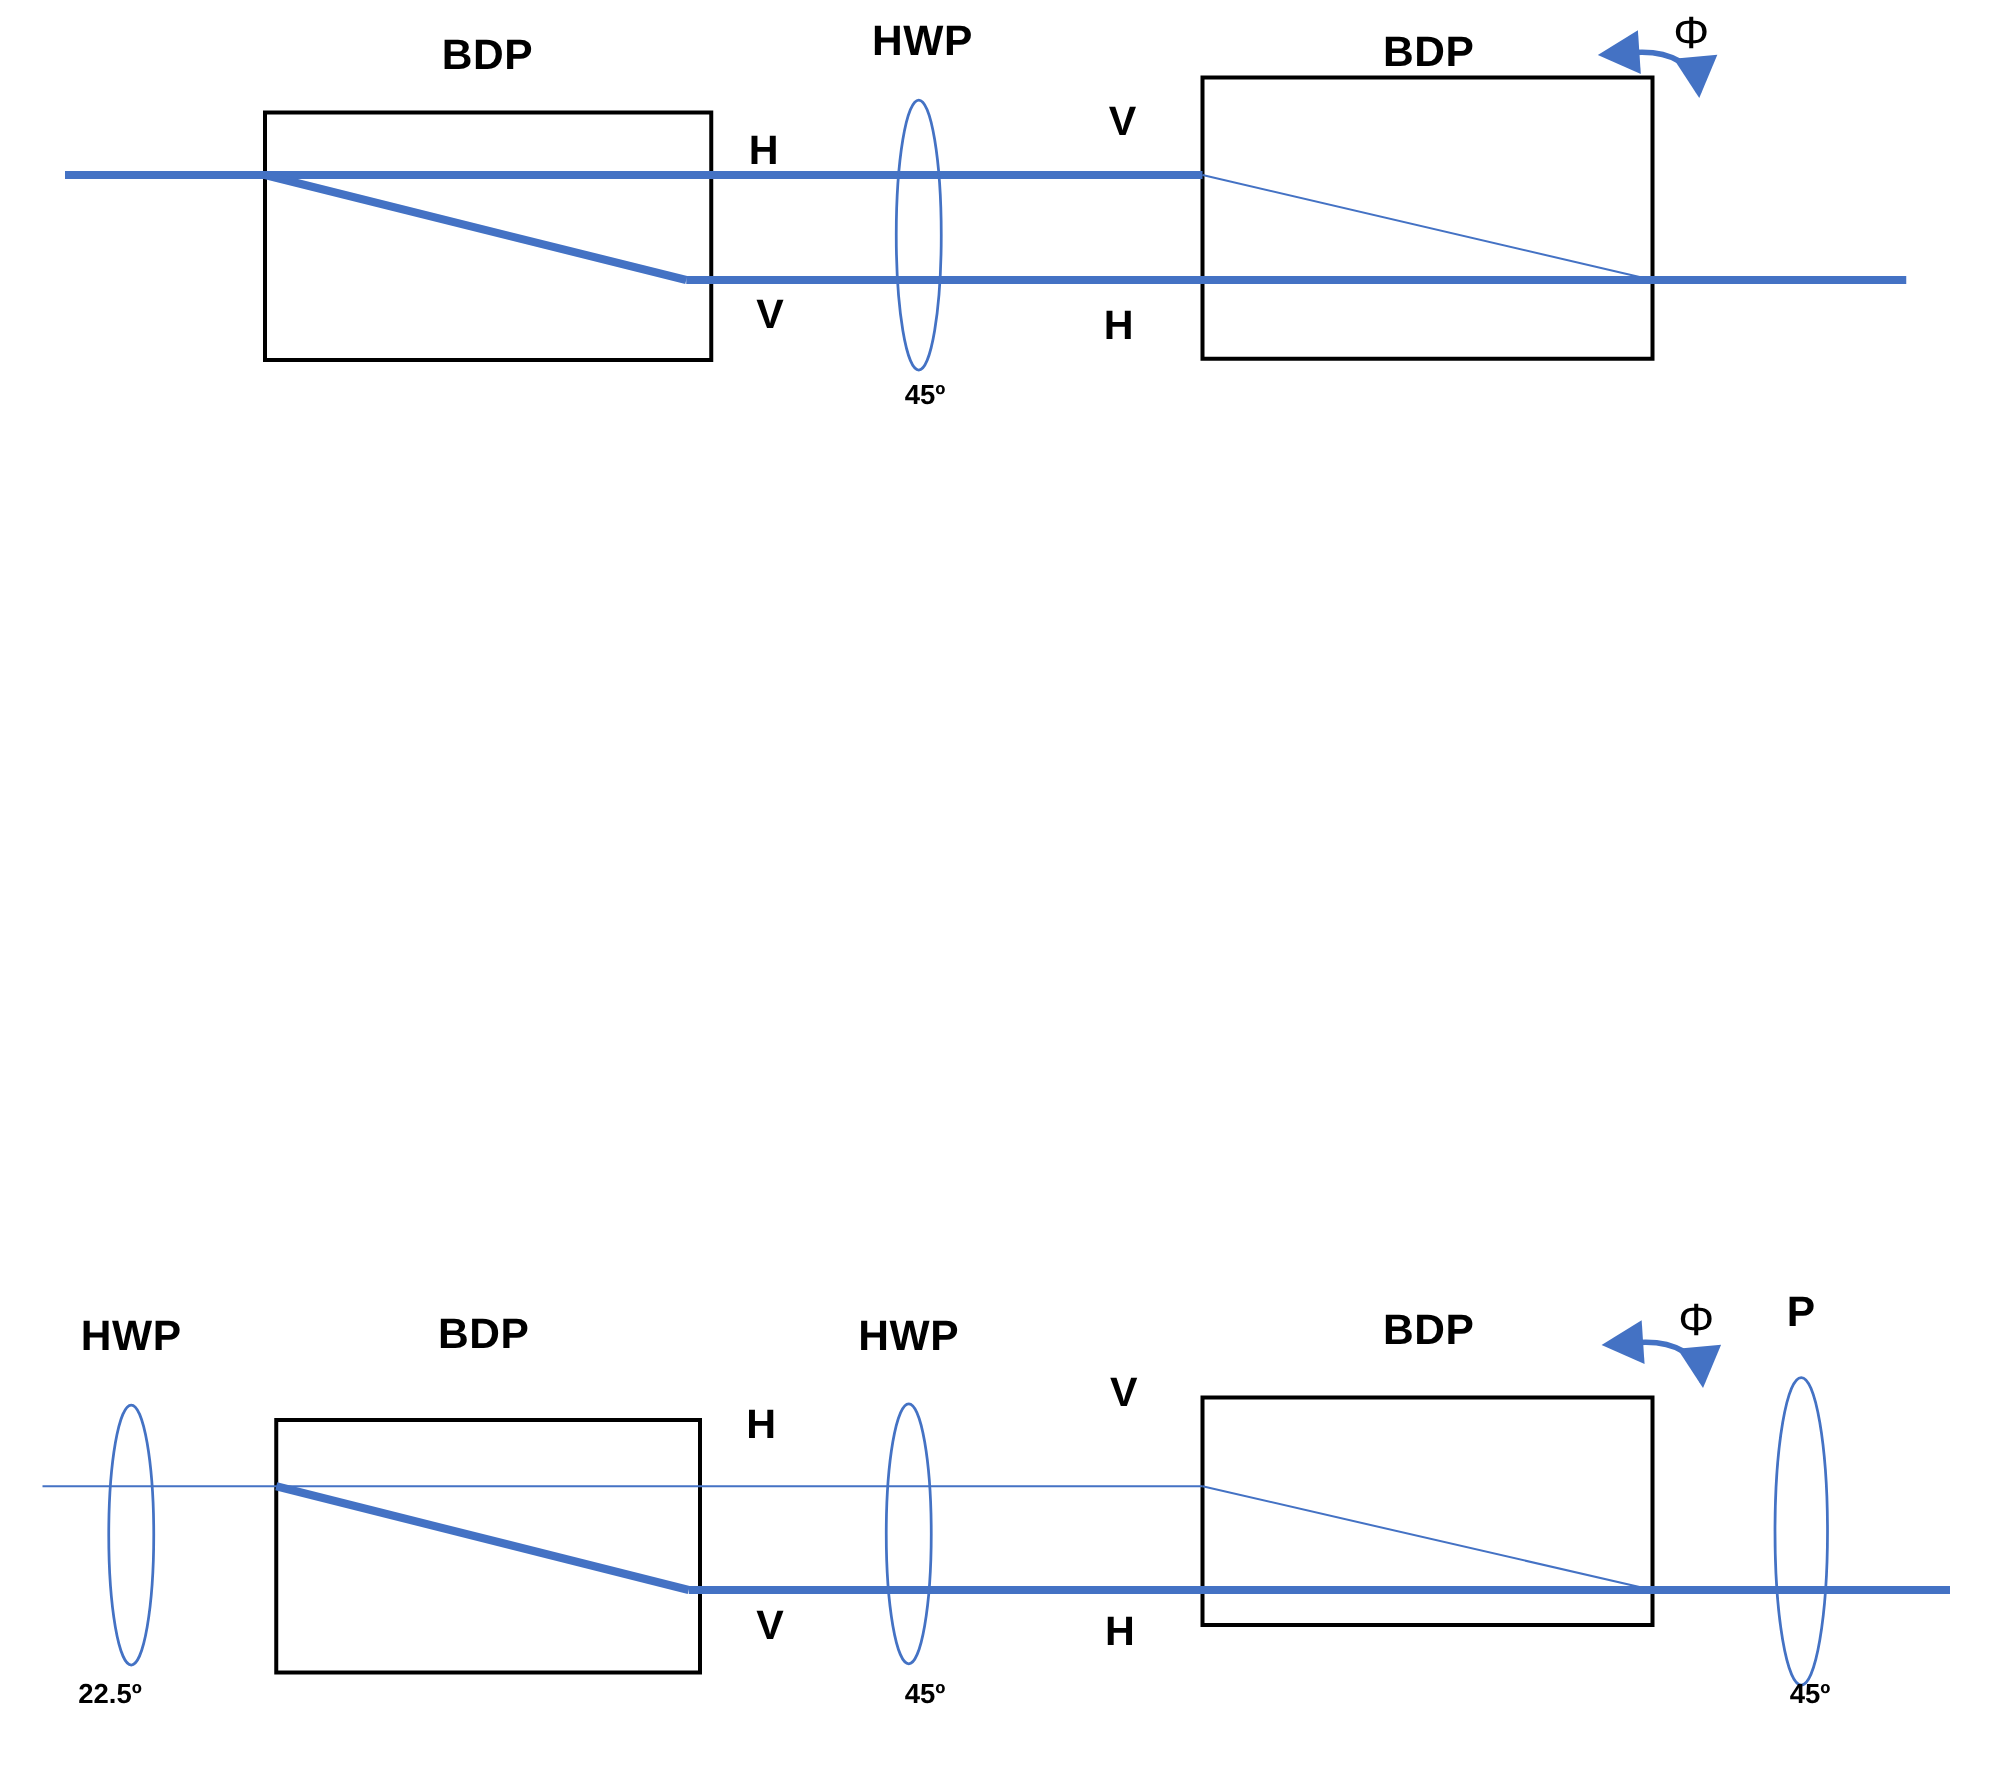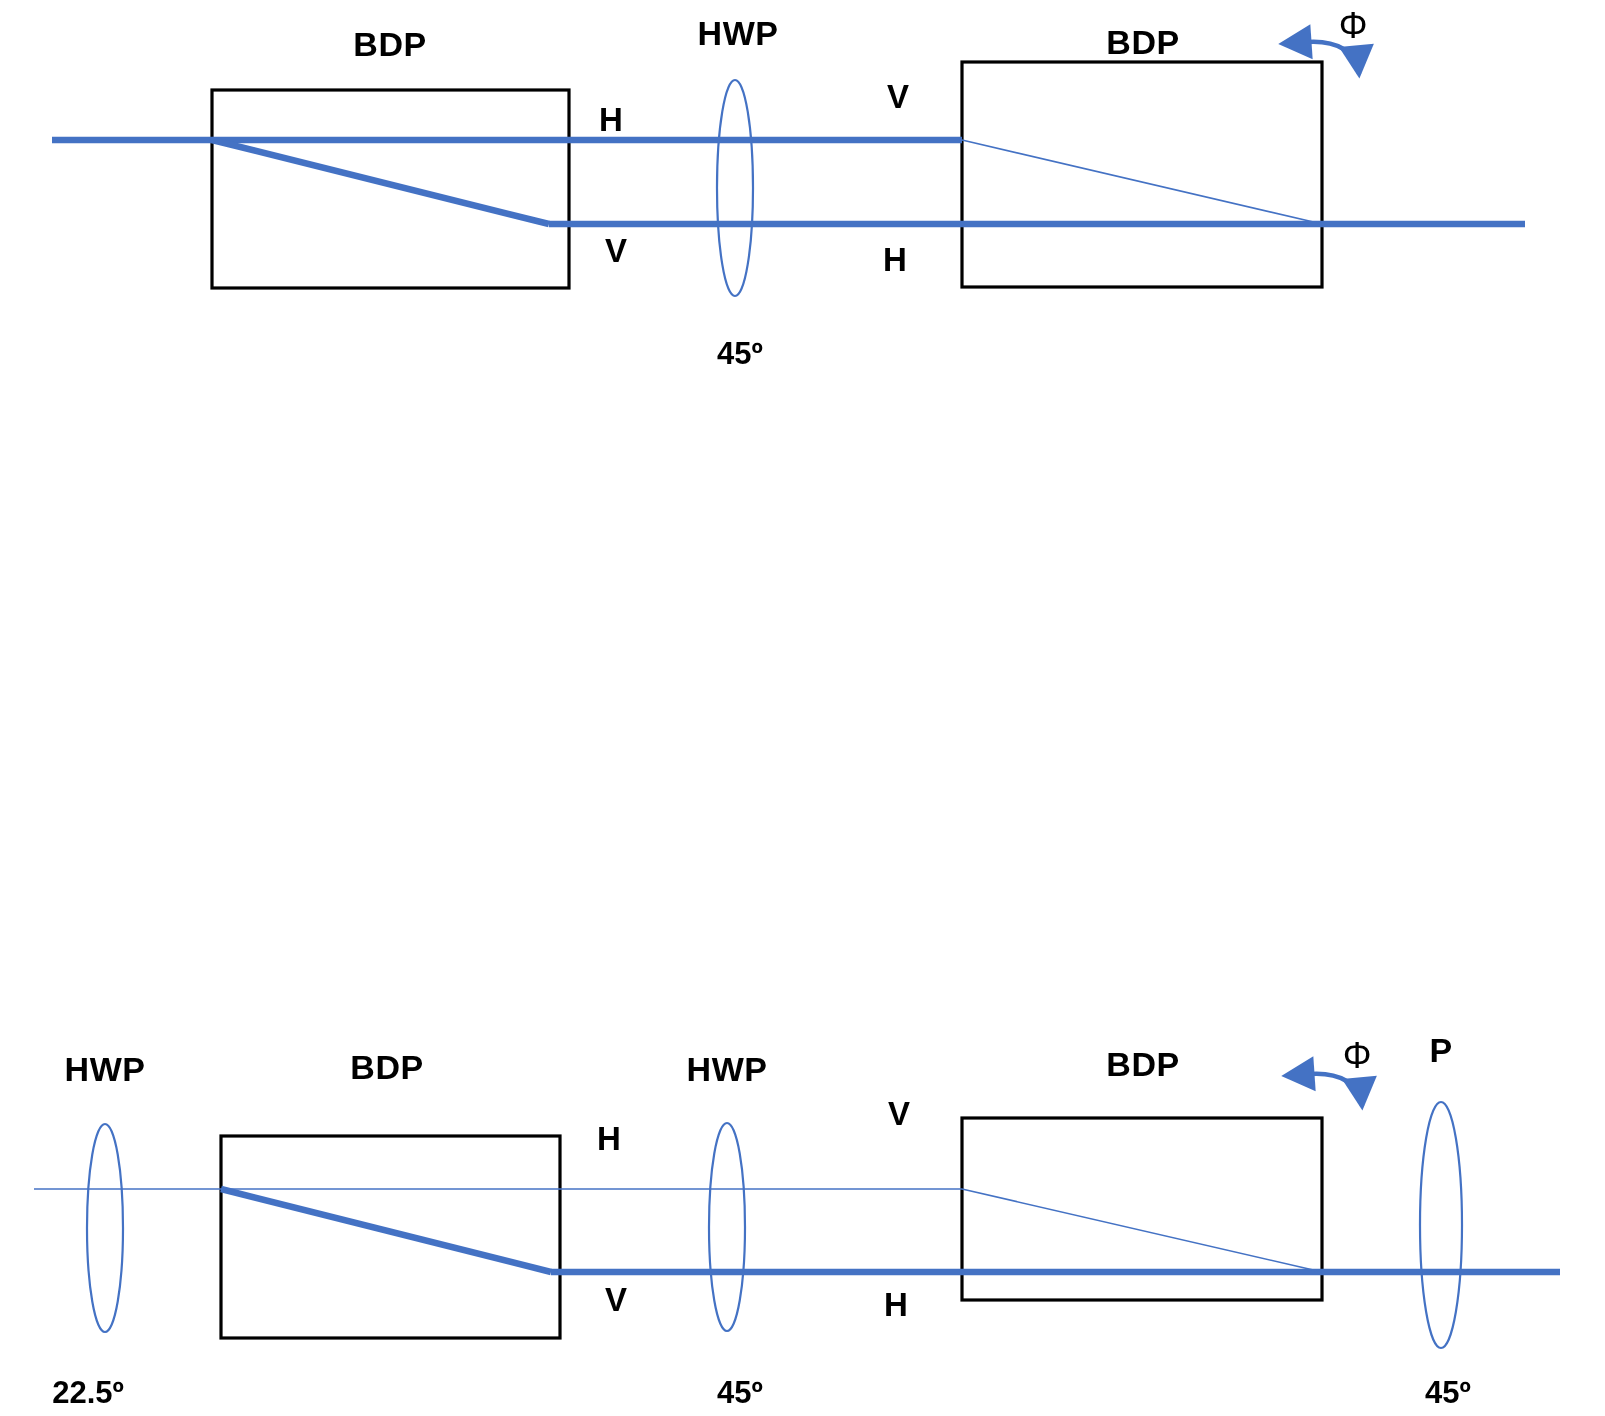--- a/index.html
+++ b/index.html
@@ -37,22 +37,21 @@
     user-select: none;
   }
   .lbl-component {
     font-size: 34px;
     letter-spacing: 0.5px;
   }
   .lbl-pol {
     font-size: 33px;
   }
   .lbl-angle {
-    font-size: 31px;
-    margin-top: 33px;
+    font-size: 22px;
   }
   .lbl-phi {
     font-size: 36px;
     font-weight: normal;
   }
   .center-x {
     transform: translateX(-50%);
   }
 </style>
 </head>

